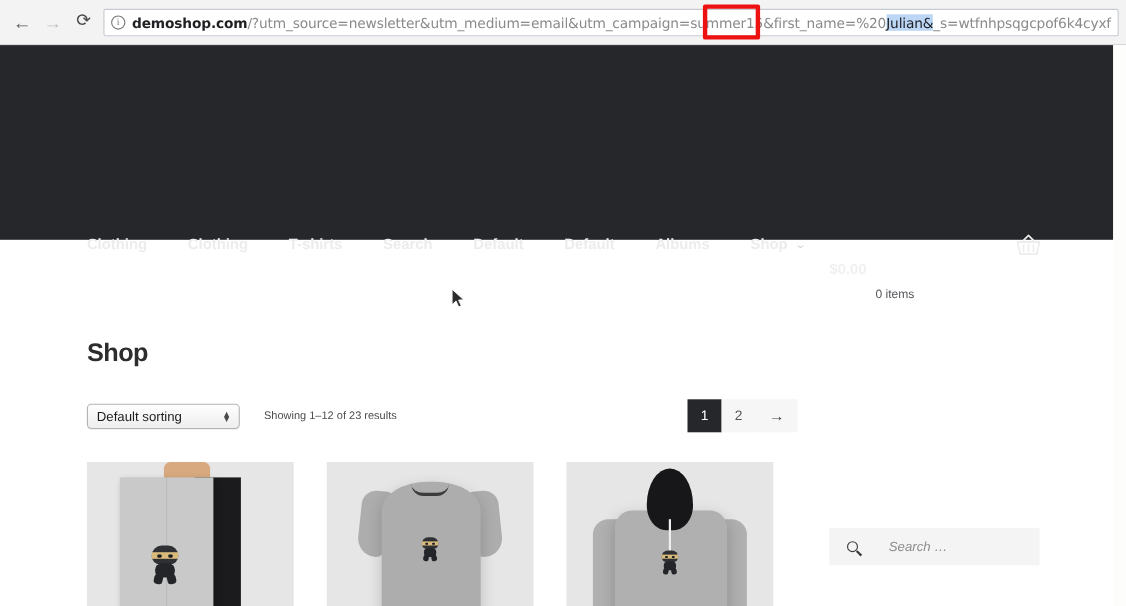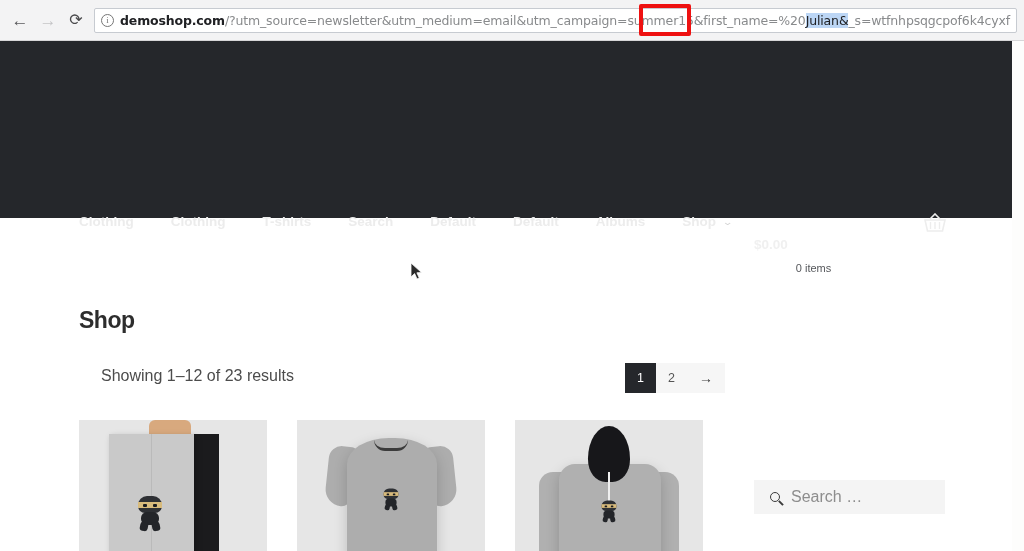--- a/index.html
+++ b/index.html
@@ -140,21 +140,21 @@
     padding-left: 8px;
     position: relative;
     box-shadow: 0 1px 0 rgba(0,0,0,0.05);
   }
   .sorting-label { font-size: 12px; color: #1d1d1d; }
   .sel-arrows {
     position: absolute; right: 7px; top: 50%; transform: translateY(-50%);
     display: flex; flex-direction: column; line-height: 5px;
     font-size: 8px; color: #4a4a4a;
   }
-  .results-count { font-size: 16px; color: #4c4c4c; margin-left: 22px; }
+  .results-count { font-size: 10px; color: #4c4c4c; margin-left: 22px; }
 
   .pagination { position: absolute; left: 625px; top: 145px; display: flex; }
   .page-btn {
     width: 31px; height: 30px;
     display: flex; align-items: center; justify-content: center;
     font-size: 12.5px; color: #555;
     background: #f6f6f6;
   }
   .page-btn.active { background: #25272b; color: #ffffff; }
   .page-btn.arrow { font-size: 14px; color: #3a3a3a; background: #f6f6f6; width: 38px;}
@@ -197,21 +197,21 @@
   .ninja .legR { position:absolute; right:5px; top:26px; width:8px; height:9px; background:#232529; border-radius:3px; transform:rotate(-12deg);}
   .ninja-small { transform: scale(0.62); transform-origin: center; }
 
   
   .sidebar { position: absolute; left: 754px; top: 262px; width: 191px; }
   .side-search {
     width: 191px; height: 34px; background: #f4f4f4;
     display: flex; align-items: center; padding-left: 16px;
   }
   .side-search .mag { width: 10px; height: 10px; border-width: 1.6px; }
-  .side-search-ph { font-size: 16px; color: #8d8d8d; margin-left: 11px; }
+  .side-search-ph { font-size: 12px; color: #8d8d8d; margin-left: 28px; font-style: italic; }
 
   
   .annot-box {
     position: absolute; left: 639px; top: 4px;
     width: 52px; height: 32px;
     border: 4px solid #ee1111;
     border-radius: 2px;
     z-index: 50;
     pointer-events: none;
   }
@@ -274,20 +274,27 @@
       <path d="M1 7 H21 L18.5 18 H3.5 Z" fill="none" stroke="#ededed" stroke-width="1.6"></path>
       <path d="M6.5 9 V16 M11 9 V16 M15.5 9 V16" stroke="#ededed" stroke-width="1.4"></path>
     </svg>
   </div>
 
   <div class="main">
 
     <div class="page-title">Shop</div>
 
     <div class="toolbar-row">
+      <div class="sorting-select">
+        <span class="sorting-label">Default sorting</span>
+        <span class="sel-arrows">
+          <span>▲</span>
+            <span>▼</span>
+        </span>
+      </div>
       <div class="results-count">Showing 1–12 of 23 results</div>
     </div>
 
     <div class="pagination">
       <div class="page-btn active">1</div>
       <div class="page-btn">2</div>
       <div class="page-btn arrow">→</div>
     </div>
 
     <div class="products">

